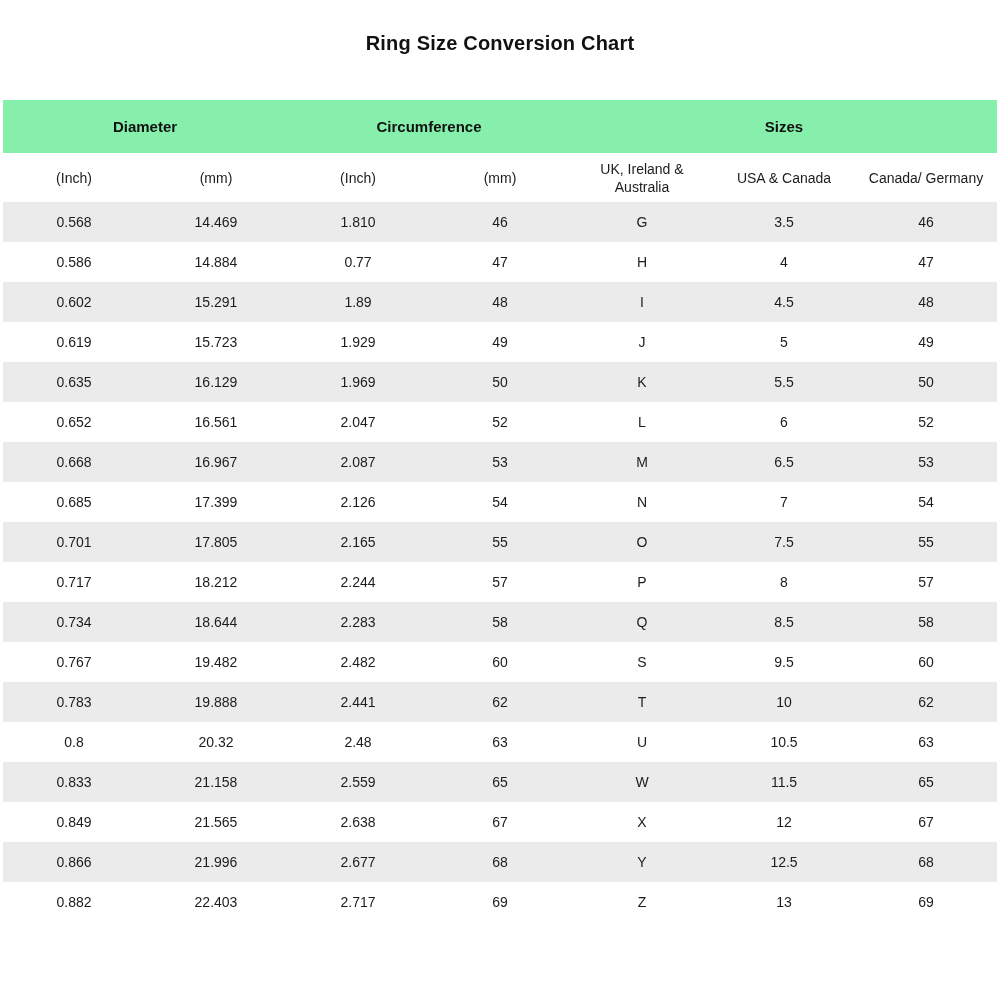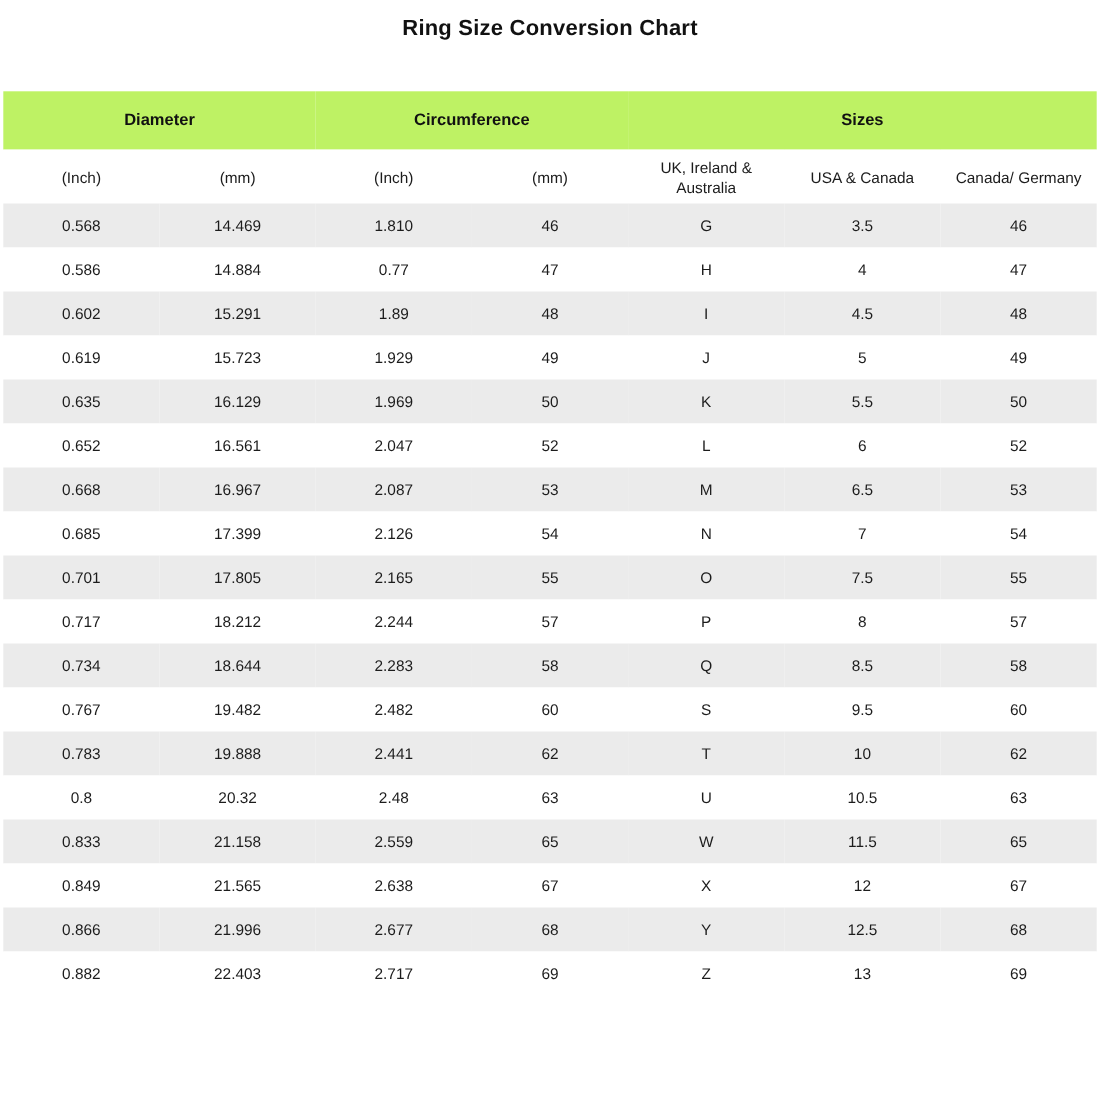--- a/index.html
+++ b/index.html
@@ -9,21 +9,21 @@
     width: 1000px;
     font-family: "Liberation Sans", sans-serif;
     color: #1c1c1c;
   }
   .page {
     width: 1000px;
     min-height: 1000px;
     background: #ffffff;
   }
   .page-title {
-    margin: 0;
+    margin: 17px;
     padding-top: 14px;
     text-align: center;
     font-size: 20px;
     line-height: 24px;
     font-weight: bold;
     color: #111111;
     letter-spacing: 0.2px;
   }
   table.ring-table {
     border-collapse: separate;
@@ -33,21 +33,21 @@
     table-layout: fixed;
   }
   table.ring-table col { width: 14.2857%; }
   th, td {
     text-align: center;
     vertical-align: middle;
     padding: 0 6px;
     font-weight: normal;
   }
   tr.group-row th {
-    background: #bef264;
+    background: #86efac;
     height: 53px;
     font-size: 15px;
     font-weight: bold;
     color: #111111;
   }
   tr.sub-row th {
     background: #ffffff;
     height: 49px;
     font-size: 14px;
     line-height: 18px;

